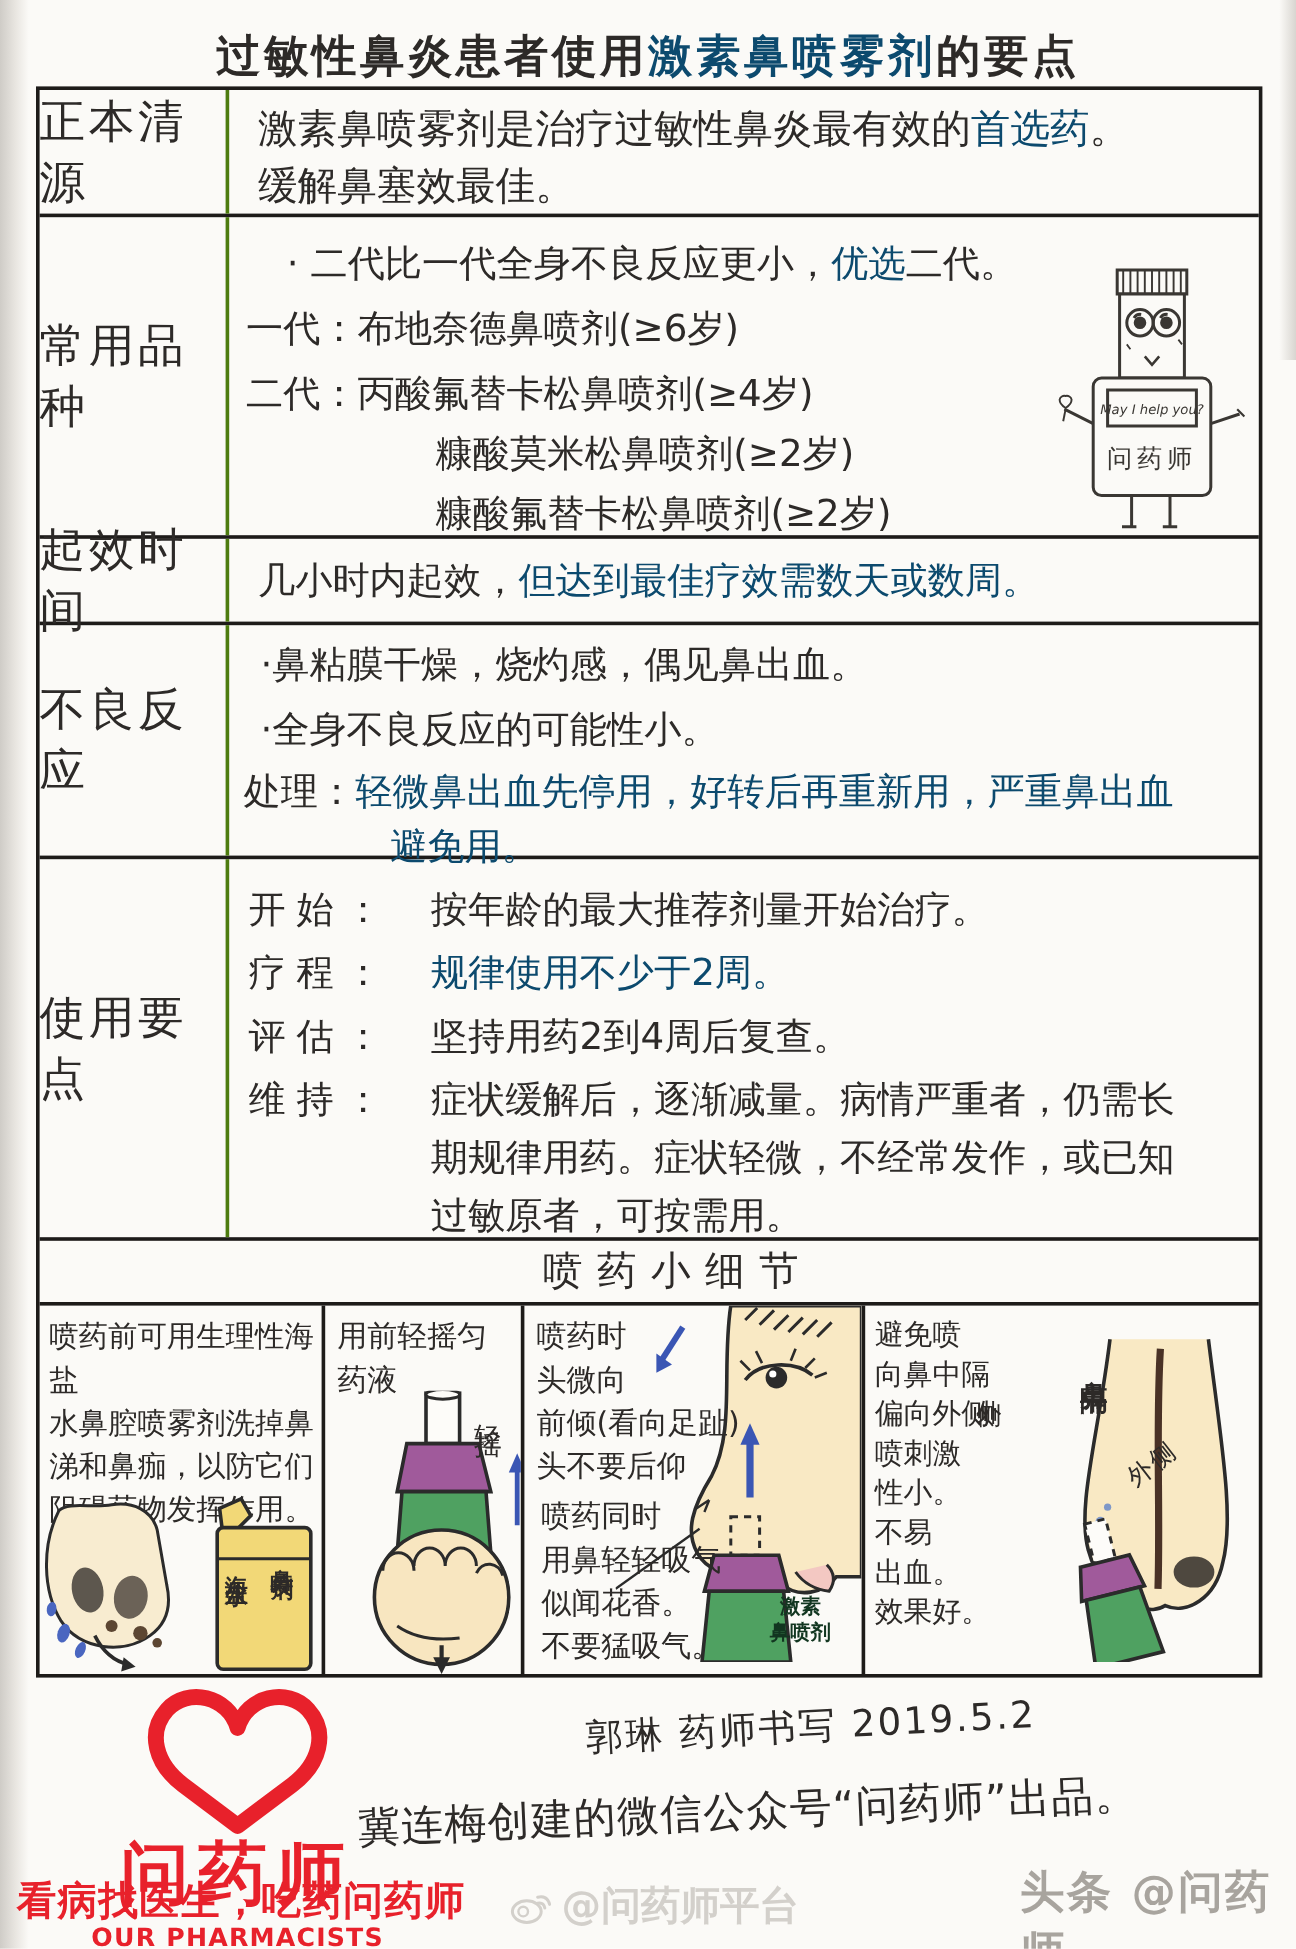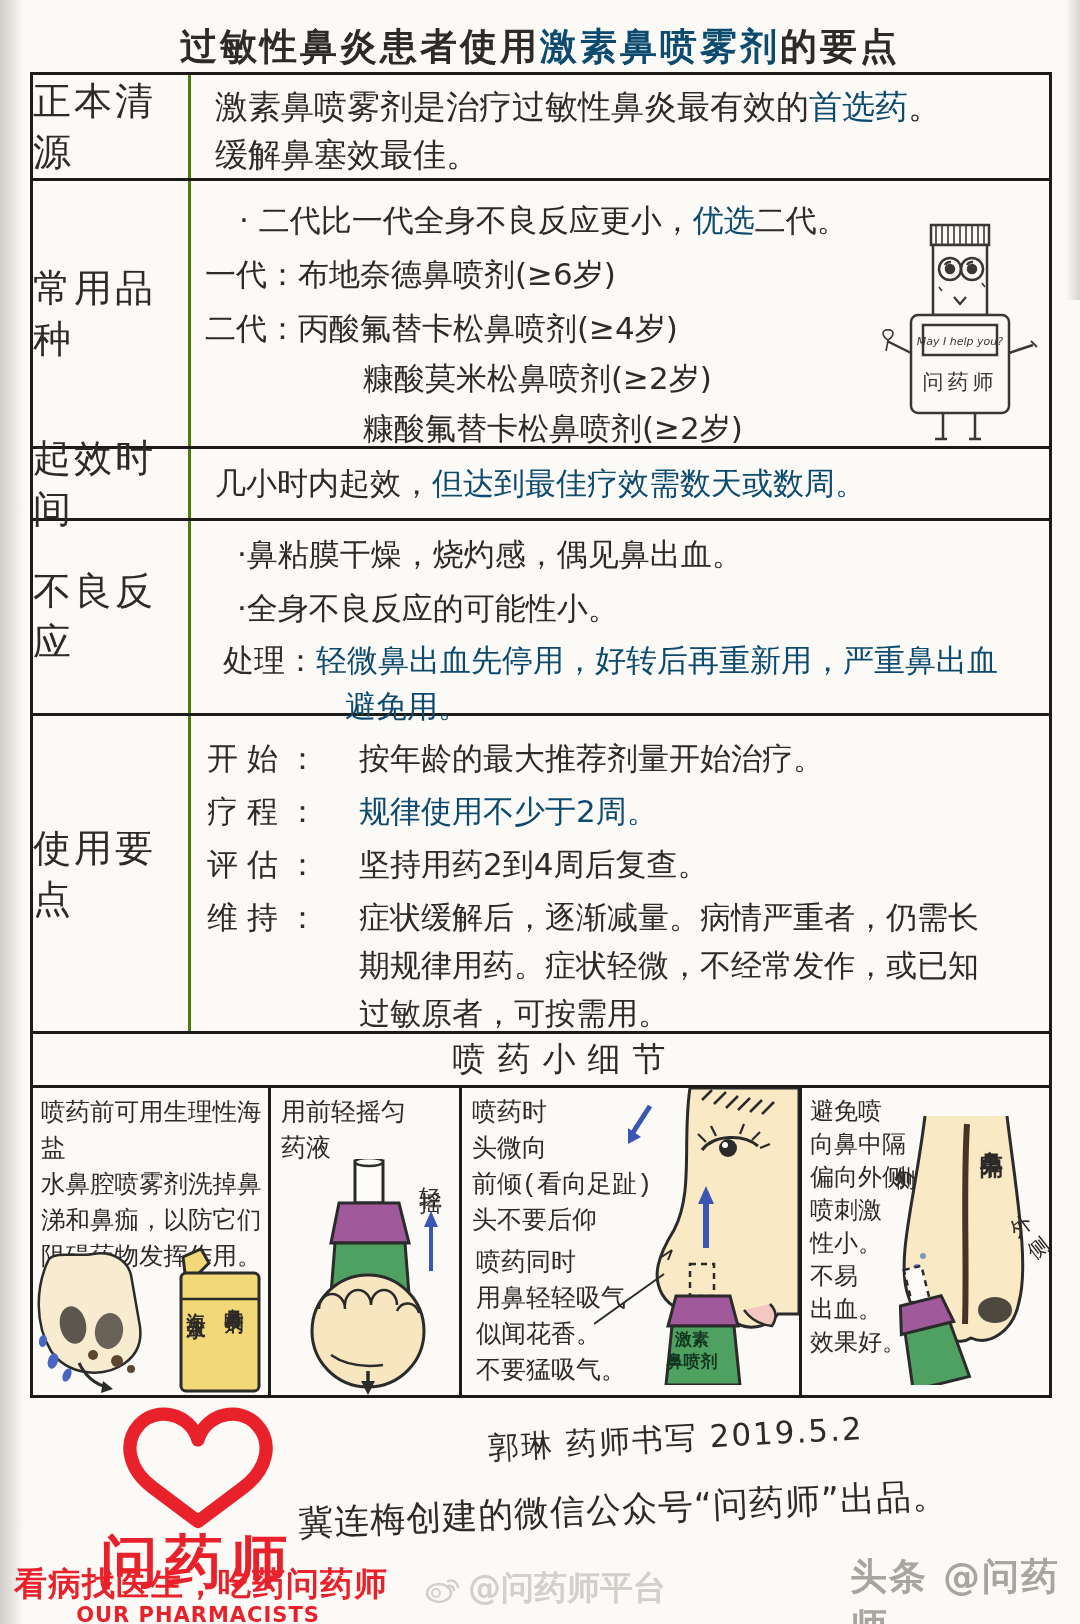--- a/index.html
+++ b/index.html
@@ -17,35 +17,35 @@
   .th{width:158px;flex-shrink:0;border-right:3px solid #4d7c0f;display:flex;align-items:center;justify-content:center;font-size:38px;letter-spacing:3px;box-sizing:border-box;}
   .td{flex:1;position:relative;font-size:31px;box-sizing:border-box;}
 
   .r1{height:106px;} .r2{height:268px;} .r3{height:72px;} .r4{height:195px;} .r5{height:318px;} .r6{height:54px;}
   .r1 .td{padding:8px 8px 0 24px;line-height:48px;font-size:33px;}
   .r2 .td{padding:6px 8px 12px 14px;line-height:50px;}
   .v-bullet{margin-left:34px;margin-top:8px;}
   .v-gen{margin-top:4px;}
   .v-indent{margin-left:158px;}
   .r3 .td{display:flex;align-items:center;padding-left:24px;}
-  .r4 .td{padding:10px 8px 0 32px;line-height:46px;}
+  .r4 .td{padding:10px 8px 0 12px;line-height:46px;}
   .a-b2{margin-top:8px;}
   .a-handle{margin-top:6px;}
   .a-avoid{margin-left:122px;}
   .r5 .td{padding:18px 8px 0 16px;line-height:48px;}
   .u-line{display:flex;margin-bottom:5px;}
   .u-lbl{width:152px;flex-shrink:0;letter-spacing:9px;}
   .blk{display:block;}
   .r6.trow{border-bottom:3px solid #1d1b19;}
   .section-head{flex:1;display:flex;align-items:center;justify-content:center;font-size:33px;letter-spacing:12px;padding-left:48px;}
 
   .panels{display:flex;}
   .panel{position:relative;border-right:3px solid #1d1b19;box-sizing:border-box;overflow:hidden;}
-  .p1{width:238px;} .p2{width:191px;} .p3{width:340px;} .p4{flex:1;border-right:none;}
-  .ptext{position:absolute;font-size:25px;line-height:36px;font-family:Liberation Mono, monospace;}
+  .p1{width:238px;} .p2{width:166px;} .p3{width:284px;} .p4{flex:1;border-right:none;}
+  .ptext{position:absolute;font-size:25px;line-height:36px;}
   .p1 .ptext{left:8px;top:8px;right:4px;font-size:24.5px;}
   .p2 .ptext{left:10px;top:8px;}
   .p3 .ptext-top{left:10px;top:8px;}
   .p3 .ptext-bot{left:14px;top:158px;}
   .p4 .ptext{left:8px;top:8px;font-size:24px;line-height:33px;}
   .psvg{position:absolute;}
   .vlabel{position:absolute;writing-mode:vertical-rl;letter-spacing:3px;line-height:1;}
   .bottle-label-3{position:absolute;left:200px;top:240px;width:60px;text-align:center;font-size:17px;line-height:22px;color:#123620;font-weight:bold;}
   .shake-label{position:absolute;right:12px;top:80px;writing-mode:vertical-rl;font-size:23px;letter-spacing:6px;}
   .outer-right-label{position:absolute;transform:rotate(-38deg);font-size:21px;letter-spacing:2px;}

